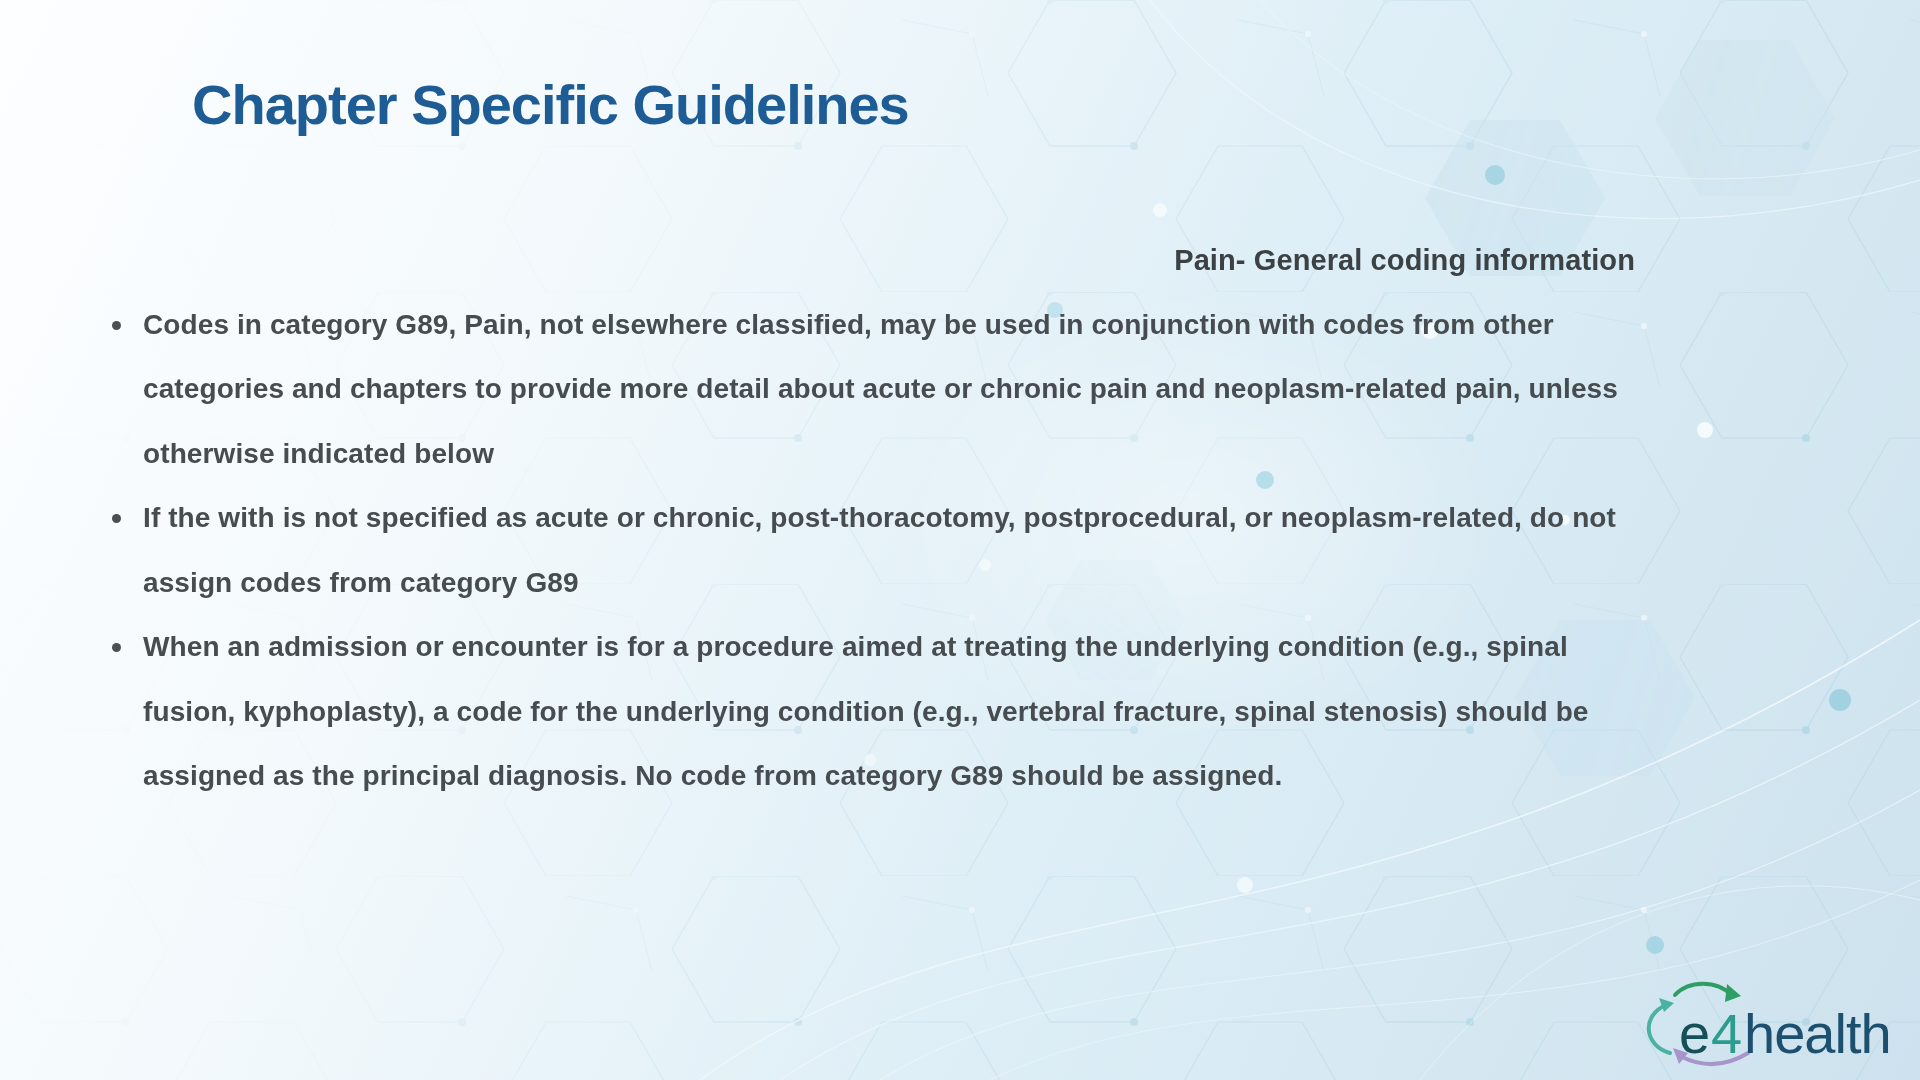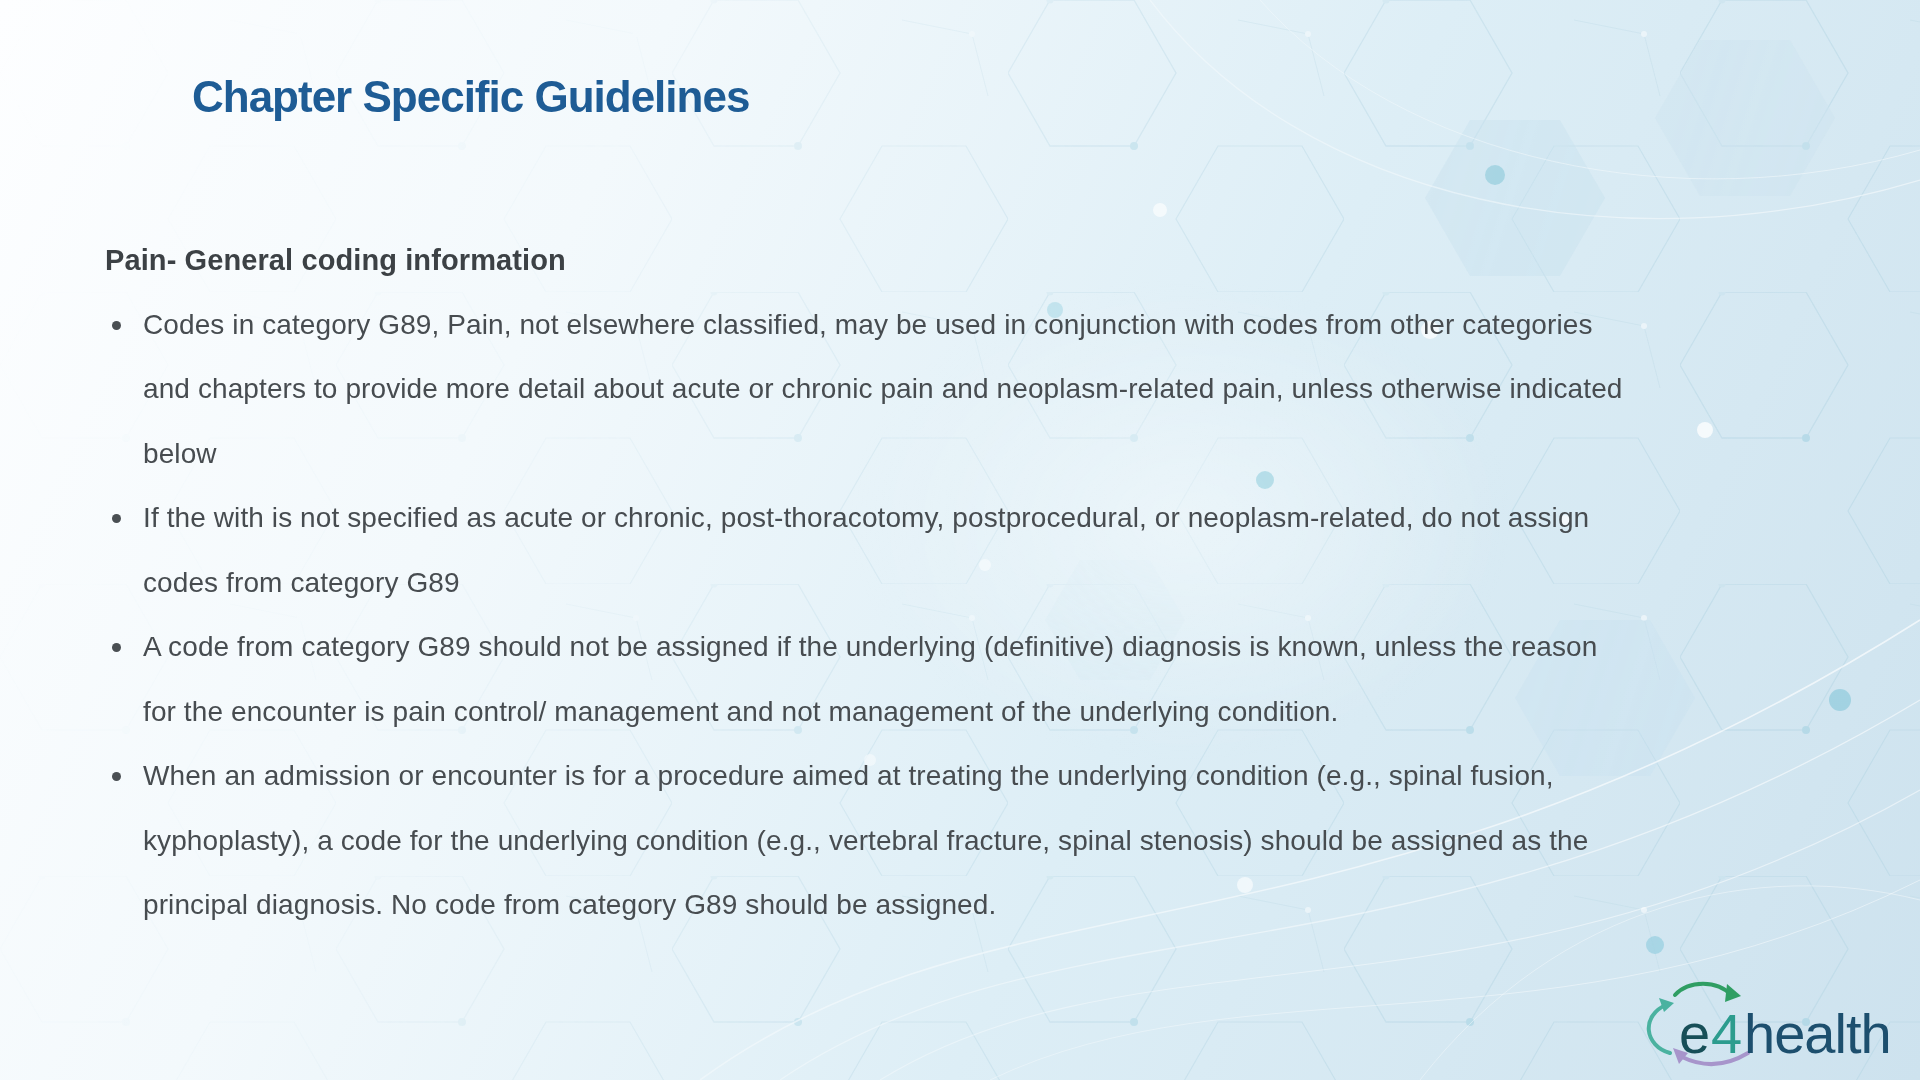--- a/index.html
+++ b/index.html
@@ -6,33 +6,33 @@
   .slide{
     position:relative;
     width:1920px;height:1080px;
     overflow:hidden;
     font-family:"Liberation Sans",sans-serif;
     background:linear-gradient(115deg,#fdfeff 0%,#f3f9fc 28%,#ddeef6 60%,#cde2ee 100%);
   }
   .bg-pattern{position:absolute;left:0;top:0;width:1920px;height:1080px;pointer-events:none;}
   .slide-title{
     position:absolute;left:192px;top:72px;
-    font-size:44px;font-weight:bold;letter-spacing:-1px;
+    font-size:56px;font-weight:bold;letter-spacing:-1px;
     color:#1e5c95;white-space:nowrap;
   }
   .content{
     position:absolute;left:105px;top:228px;width:1530px;
     color:#474c50;font-size:28px;line-height:64.5px;
     letter-spacing:0.1px;
   }
   .section-heading{
     font-weight:bold;font-size:29px;color:#3c4145;
-    line-height:64.5px;margin:0;
+    line-height:64.5px;margin:0;text-align:right;
   }
-  ul.bullets{margin:0;padding:0;list-style:none;}
+  ul.bullets{margin:0;padding:0;list-style:none;font-weight:bold;}
   ul.bullets li{position:relative;padding-left:38px;}
   ul.bullets li .dot{
     position:absolute;left:7px;top:28px;
     width:9px;height:9px;border-radius:50%;background:#4a4f53;
   }
   .logo{position:absolute;right:13px;bottom:12px;width:262px;height:92px;}
   .logo text{font-family:"Liberation Sans",sans-serif;font-weight:normal;}
 </style>
 </head>
 <body>
@@ -103,24 +103,20 @@
       <li>
         <span class="dot"></span>
         <span>Codes in category G89, Pain, not elsewhere classified, may be used in conjunction with codes from other categories and chapters to provide more detail about acute or chronic pain and neoplasm-related pain, unless otherwise indicated below</span>
       </li>
       <li>
         <span class="dot"></span>
         <span>If the with is not specified as acute or chronic, post-thoracotomy, postprocedural, or neoplasm-related, do not assign codes from category G89</span>
       </li>
       <li>
         <span class="dot"></span>
-        <span>A code from category G89 should not be assigned if the underlying (definitive) diagnosis is known, unless the reason for the encounter is pain control/ management and not management of the underlying condition.</span>
-      </li>
-      <li>
-        <span class="dot"></span>
         <span>When an admission or encounter is for a procedure aimed at treating the underlying condition (e.g., spinal fusion, kyphoplasty), a code for the underlying condition (e.g., vertebral fracture, spinal stenosis) should be assigned as the principal diagnosis. No code from category G89 should be assigned.</span>
       </li>
     </ul>
   </div>
 
   <svg class="logo" viewBox="0 0 262 92" xmlns="http://www.w3.org/2000/svg">
 
     <path d="M30,19 A34,26 0 0 1 86,19" fill="none" stroke="#2f9e63" stroke-width="4" stroke-linecap="round"></path>
     <polygon points="82,8 96,20 80,26" fill="#2f9e63"></polygon>
 

